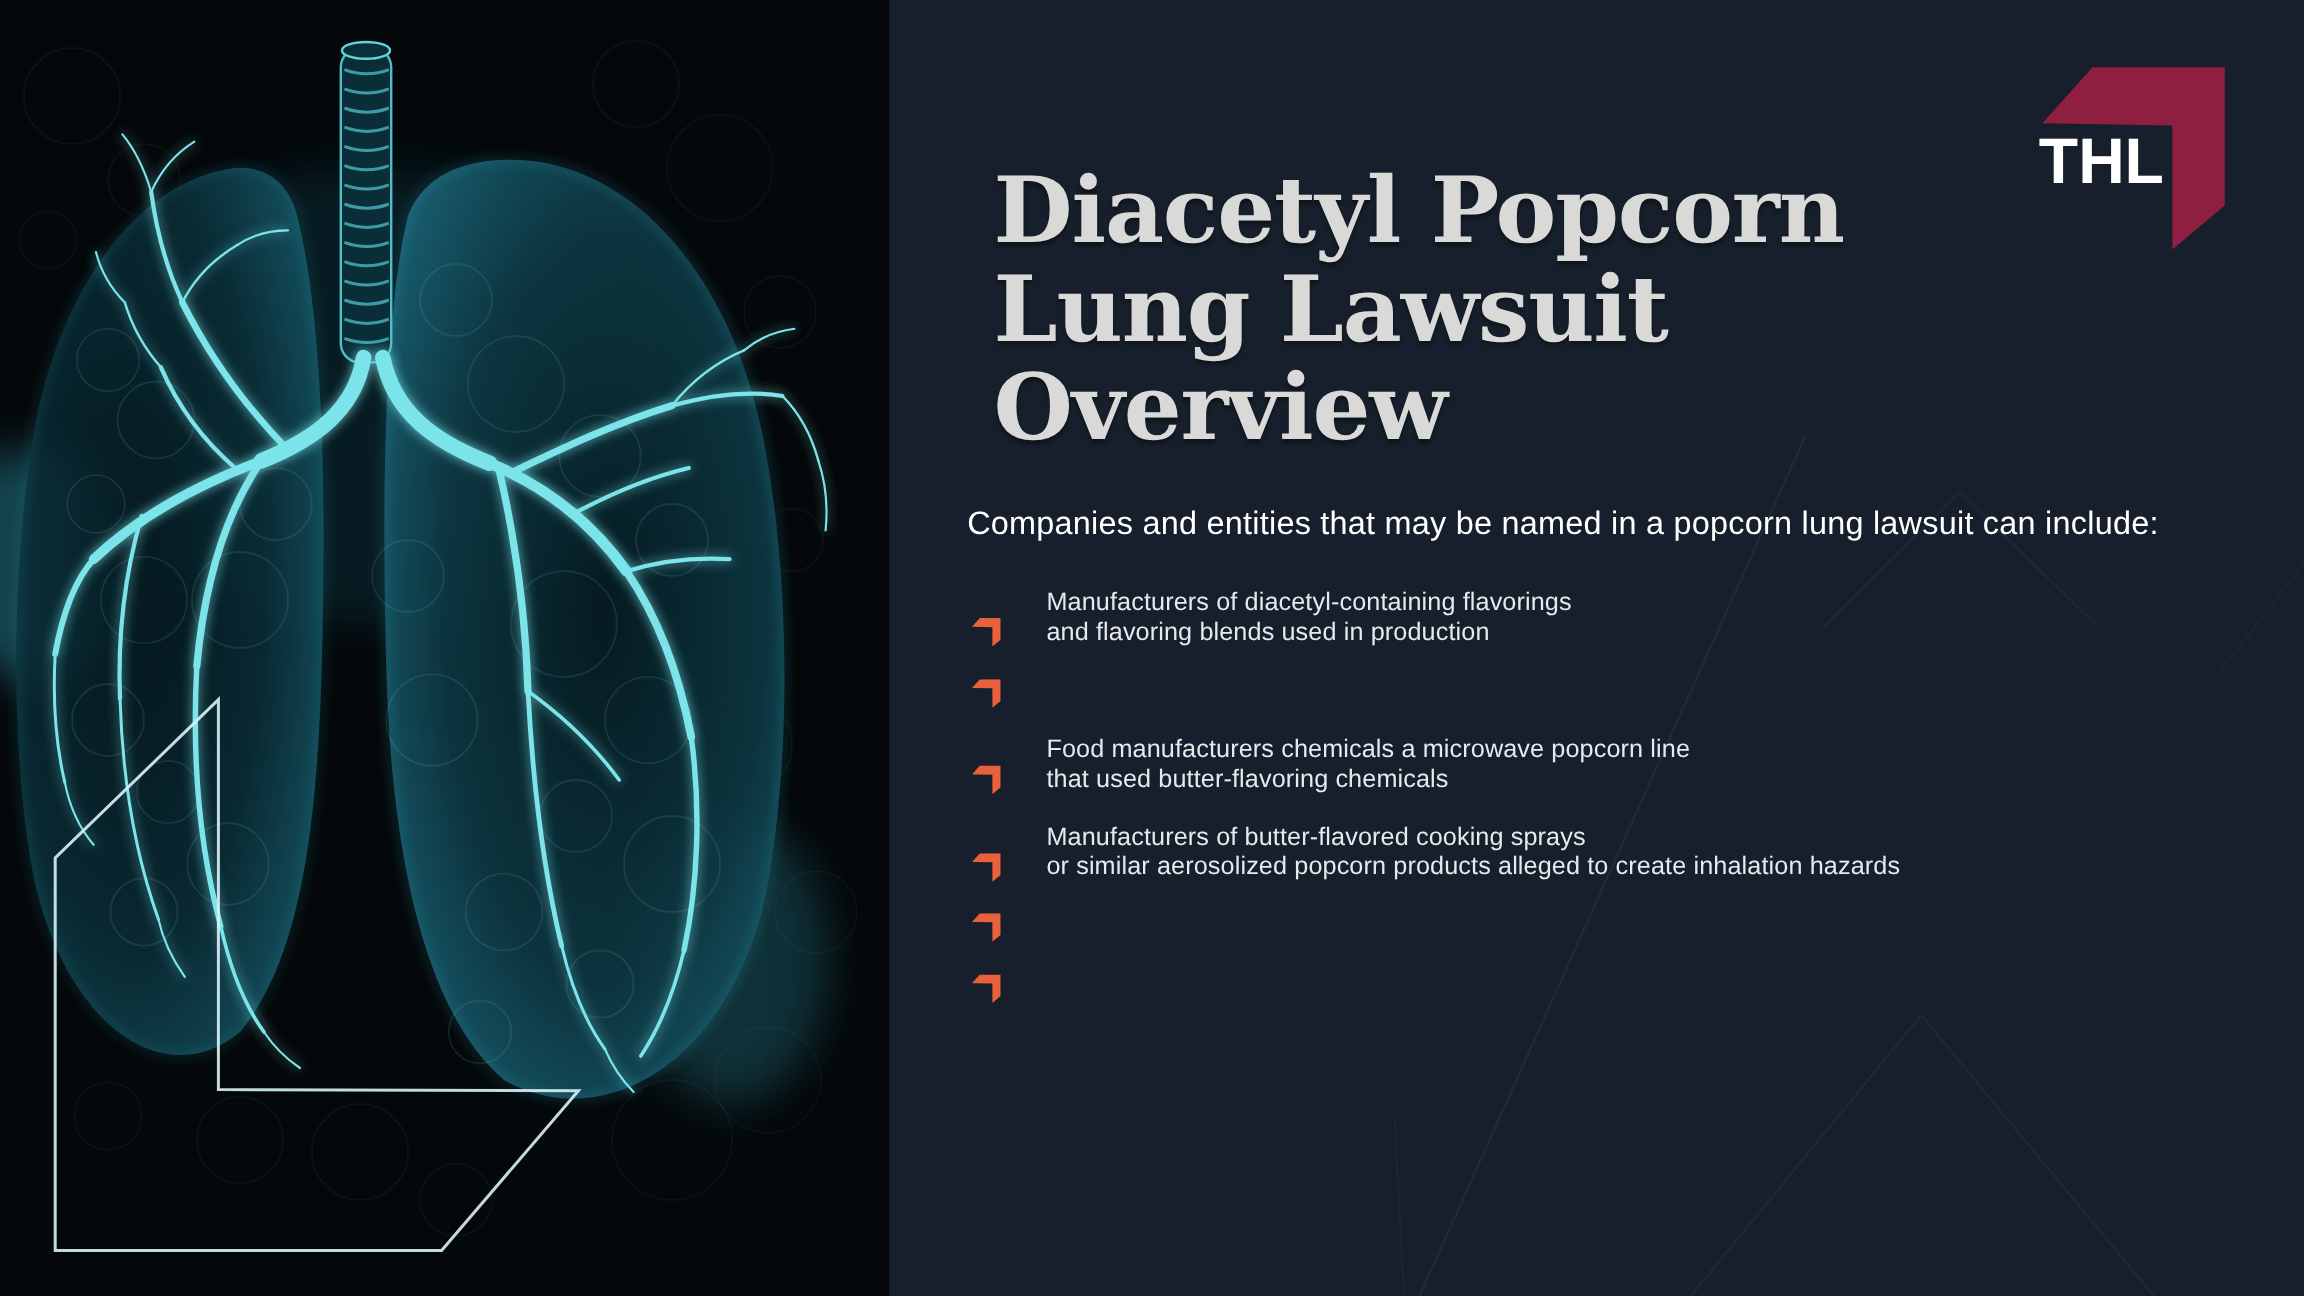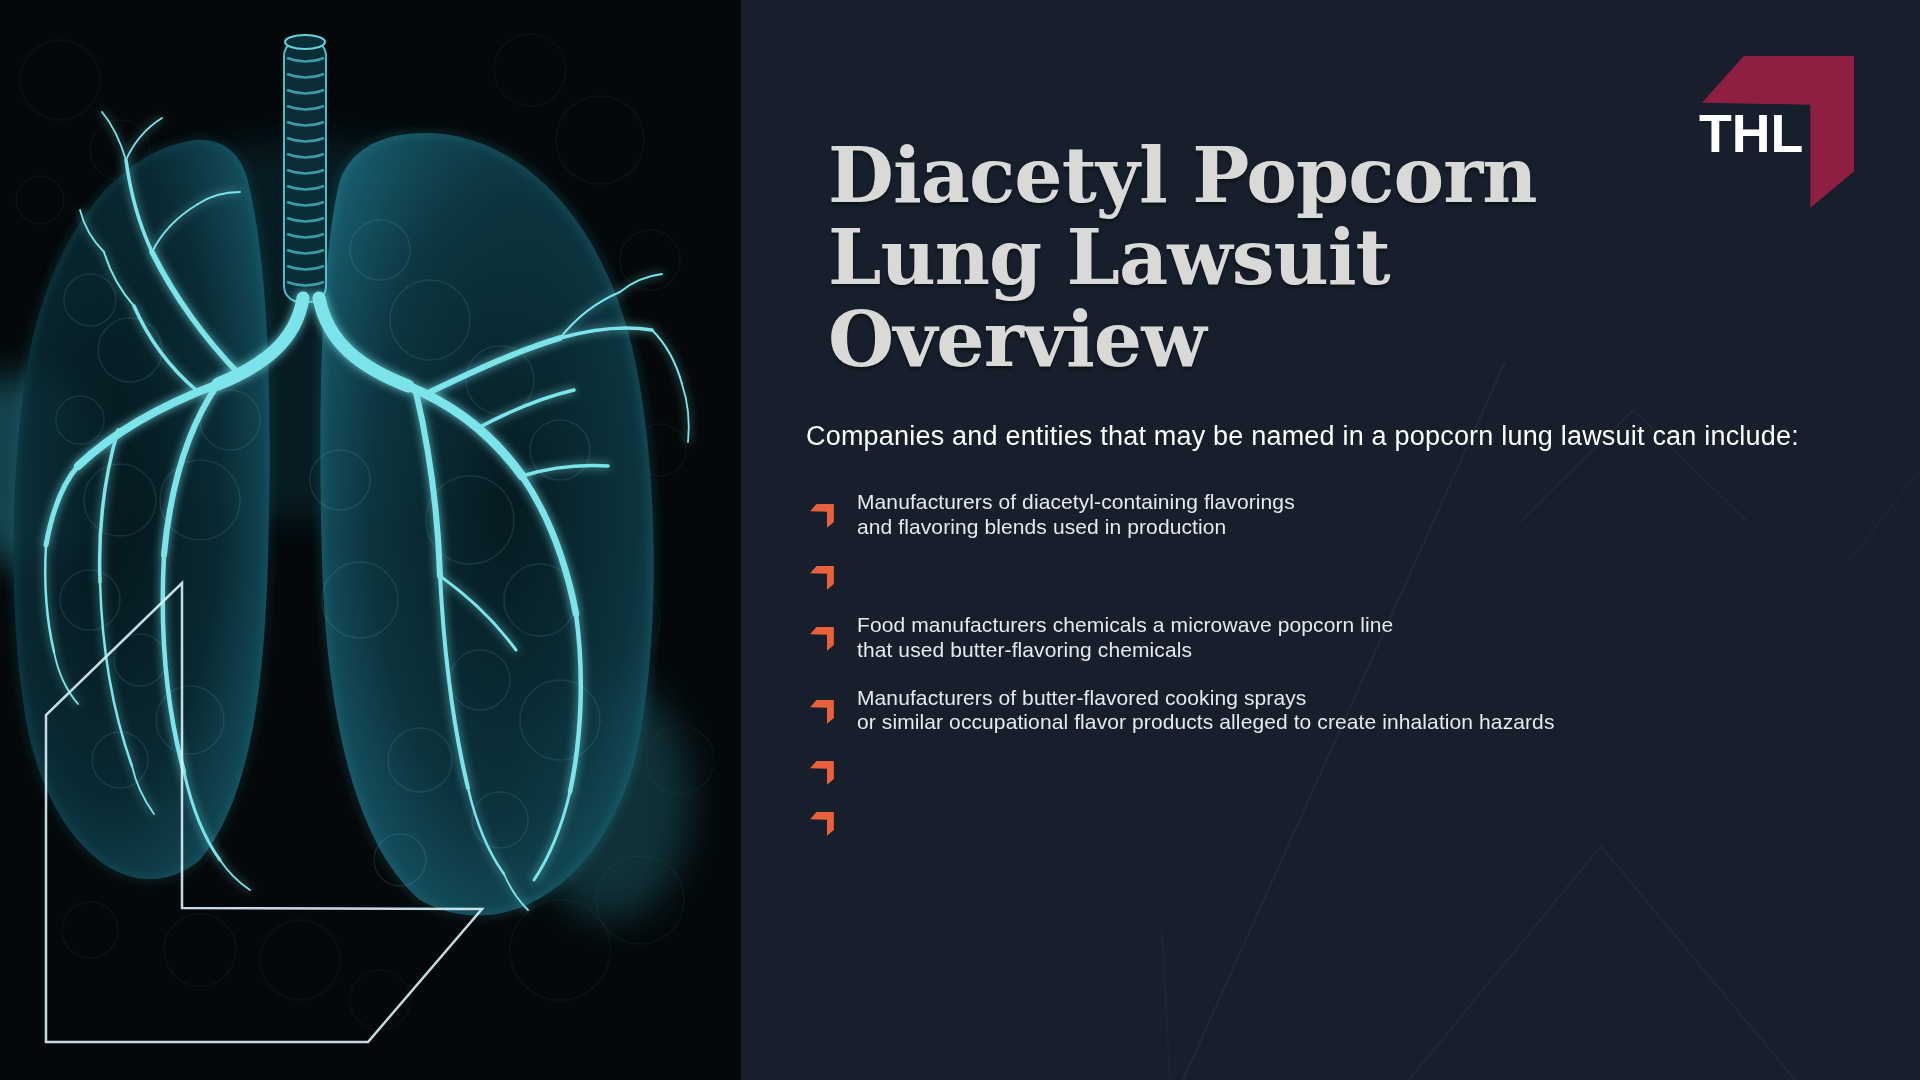--- a/index.html
+++ b/index.html
@@ -9,21 +9,21 @@
   .deco-svg{position:absolute;left:0;top:0;width:1920px;height:1080px;pointer-events:none;}
   .logo-svg{position:absolute;left:1702px;top:56px;width:153px;height:153px;overflow:visible;}
   .page-title{position:absolute;left:808px;top:84px;width:760px;
     font-family:"DejaVu Serif","Liberation Serif",serif;font-weight:700;
     font-size:76px;line-height:82px;letter-spacing:-1px;color:#d9dad7;
     white-space:pre-line;text-shadow:0 3px 3px rgba(0,0,0,.35);margin-left:20px;}
   .intro-text{position:absolute;left:806px;top:392px;width:1090px;
     font-size:27px;line-height:34px;letter-spacing:.2px;color:#ffffff;}
   .bullet-list{position:absolute;left:810px;top:490px;width:1080px;
     list-style:none;margin:0;padding:0;}
-  .bullet-list li{display:flex;align-items:center;gap:23px;margin:0 0 23.5px 0;}
+  .bullet-list li{display:flex;align-items:flex-end;gap:38px;margin:0 0 23.5px 0;}
   .bullet-icon{flex:0 0 24px;width:24px;height:24px;margin-top:3px;}
   .bullet-text{font-size:21px;line-height:24.5px;color:#e7eaec;letter-spacing:.1px;white-space:pre-line;}
 </style>
 </head>
 <body>
 
 <div class="canvas">
 
   <div class="left-panel">
     <svg viewBox="0 0 741 1080" xmlns="http://www.w3.org/2000/svg" xmlns:xlink="http://www.w3.org/1999/xlink">
@@ -195,21 +195,21 @@
           <polygon points="0,47 42,0 153,0 153,116 109,153 109,49" fill="#e8603c"></polygon>
         </svg>
       <span class="bullet-text">Food manufacturers chemicals a microwave popcorn line
 that used butter-flavoring chemicals</span>
     </li>
     <li>
       <svg class="bullet-icon" viewBox="0 0 154 154">
           <polygon points="0,47 42,0 153,0 153,116 109,153 109,49" fill="#e8603c"></polygon>
         </svg>
       <span class="bullet-text">Manufacturers of butter-flavored cooking sprays
-or similar occupational flavor products alleged to create inhalation hazards</span>
+or similar aerosolized popcorn products alleged to create inhalation hazards</span>
     </li>
     <li>
       <svg class="bullet-icon" viewBox="0 0 154 154">
           <polygon points="0,47 42,0 153,0 153,116 109,153 109,49" fill="#e8603c"></polygon>
         </svg>
     </li>
     <li>
       <svg class="bullet-icon" viewBox="0 0 154 154">
           <polygon points="0,47 42,0 153,0 153,116 109,153 109,49" fill="#e8603c"></polygon>
         </svg>

